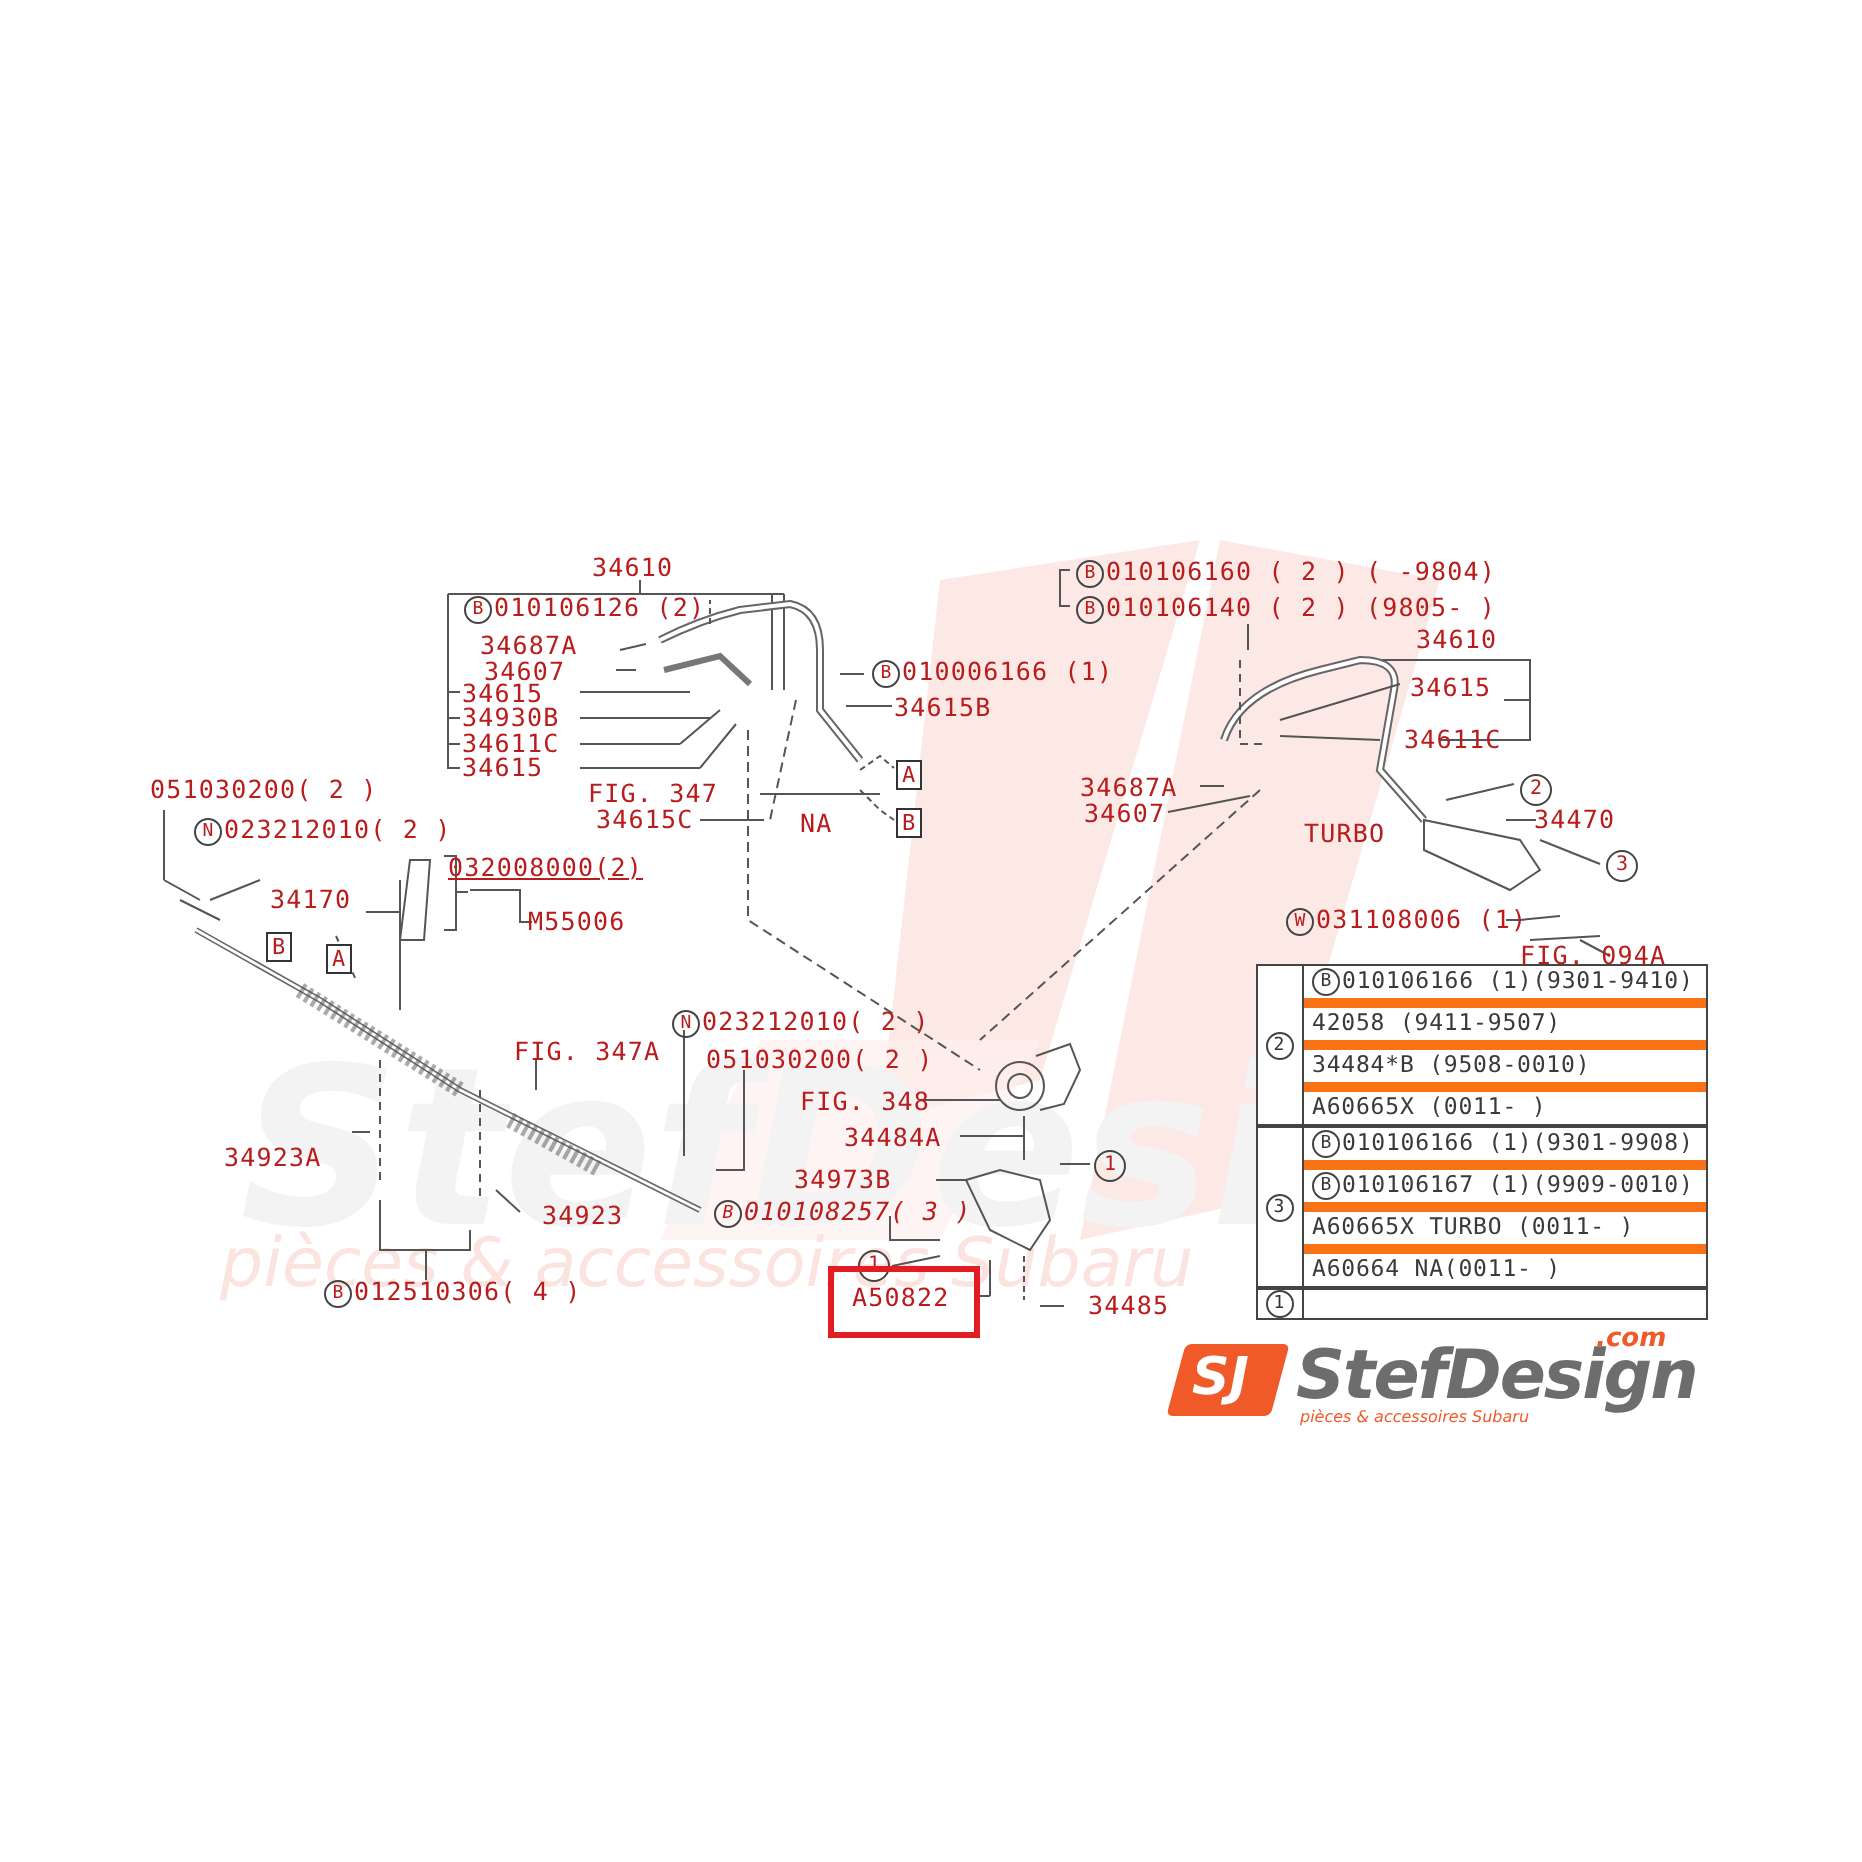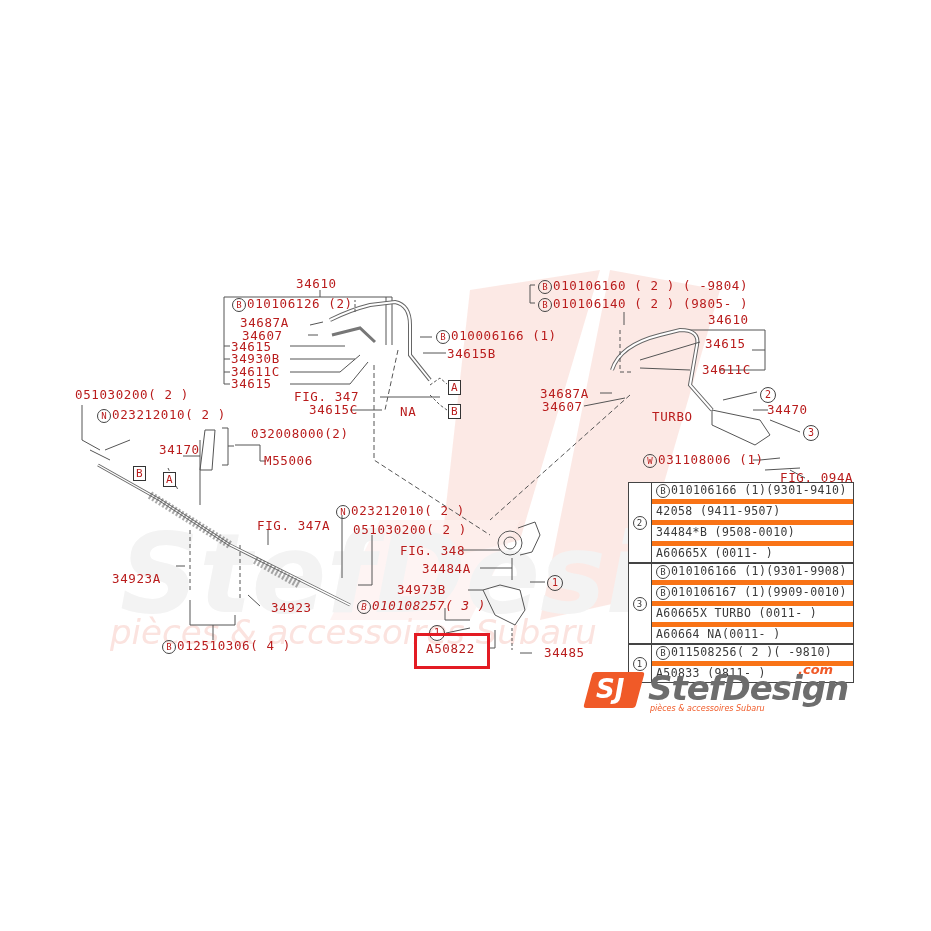--- a/index.html
+++ b/index.html
@@ -133,45 +133,45 @@
 
 <div class="lbl" style="left:296px;top:277px;">34610</div>
 <div class="lbl" style="left:232px;top:297px;"><span class="circ">B</span><span>010106126 (2)</span></div>
 <div class="lbl" style="left:240px;top:316px;">34687A</div>
 <div class="lbl" style="left:242px;top:329px;">34607</div>
 <div class="lbl" style="left:231px;top:340px;">34615</div>
 <div class="lbl" style="left:231px;top:352px;">34930B</div>
 <div class="lbl" style="left:231px;top:365px;">34611C</div>
 <div class="lbl" style="left:231px;top:377px;">34615</div>
 <div class="lbl" style="left:294px;top:390px;">FIG. 347</div>
-<div class="lbl" style="left:309px;top:403px;">34615C</div>
+<div class="lbl" style="left:298px;top:403px;">34615C</div>
 <div class="lbl" style="left:436px;top:329px;"><span class="circ">B</span><span>010006166 (1)</span></div>
 <div class="lbl" style="left:447px;top:347px;">34615B</div>
 <div class="lbl" style="left:400px;top:405px;">NA</div>
 <div class="lbl" style="left:448px;top:380px;"><span class="box">A</span></div>
 <div class="lbl" style="left:448px;top:404px;"><span class="box">B</span></div>
 
 <div class="lbl" style="left:538px;top:279px;"><span class="circ">B</span><span>010106160 ( 2 ) (   -9804)</span></div>
 <div class="lbl" style="left:538px;top:297px;"><span class="circ">B</span><span>010106140 ( 2 ) (9805-   )</span></div>
 <div class="lbl" style="left:708px;top:313px;">34610</div>
 <div class="lbl" style="left:705px;top:337px;">34615</div>
 <div class="lbl" style="left:702px;top:363px;">34611C</div>
 <div class="lbl" style="left:540px;top:387px;">34687A</div>
 <div class="lbl" style="left:542px;top:400px;">34607</div>
 <div class="lbl" style="left:652px;top:410px;">TURBO</div>
 <div class="lbl" style="left:760px;top:387px;"><span class="circ" style="width:14px;height:14px;font-size:10px;line-height:14px;">2</span></div>
 <div class="lbl" style="left:767px;top:403px;">34470</div>
 <div class="lbl" style="left:803px;top:425px;"><span class="circ" style="width:14px;height:14px;font-size:10px;line-height:14px;">3</span></div>
 <div class="lbl" style="left:643px;top:453px;"><span class="circ">W</span><span>031108006 (1)</span></div>
-<div class="lbl" style="left:780px;top:471px;text-align:right;">FIG. 094A</div>
+<div class="lbl" style="left:760px;top:471px;text-align:right;">FIG. 094A</div>
 
 <div class="lbl" style="left:75px;top:388px;">051030200( 2 )</div>
 <div class="lbl" style="left:97px;top:408px;"><span class="circ">N</span><span>023212010( 2 )</span></div>
-<div class="lbl" style="left:135px;top:443px;margin-left:24px;">34170</div>
-<div class="lbl" style="left:251px;top:427px;">032008000(2)</div>
+<div class="lbl" style="left:135px;top:443px;">34170</div>
+<div class="lbl" style="left:224px;top:427px;text-decoration:underline;">032008000(2)</div>
 <div class="lbl" style="left:264px;top:454px;">M55006</div>
 <div class="lbl" style="left:133px;top:466px;"><span class="box">B</span></div>
 <div class="lbl" style="left:163px;top:472px;"><span class="box">A</span></div>
 <div class="lbl" style="left:257px;top:519px;">FIG. 347A</div>
 <div class="lbl" style="left:336px;top:504px;"><span class="circ">N</span><span>023212010( 2 )</span></div>
 <div class="lbl" style="left:353px;top:523px;">051030200( 2 )</div>
 <div class="lbl" style="left:112px;top:560px;margin-top:12px;">34923A</div>
 <div class="lbl" style="left:271px;top:601px;">34923</div>
 <div class="lbl" style="left:162px;top:639px;"><span class="circ">B</span><span>012510306( 4 )</span></div>
 
@@ -205,24 +205,20 @@
       <div class="trow"><span class="circ">B</span><span>010106166 (1)(9301-9908)</span></div>
       <div class="trow"><span class="circ">B</span><span>010106167 (1)(9909-0010)</span></div>
       <div class="trow">A60665X TURBO (0011-    )</div>
       <div class="trow">A60664  NA(0011-    )</div>
     </div>
   </div>
   <div class="grp">
     <div class="grp-key">
         <span class="circ">1</span>
       </div>
-    <div class="grp-rows">
-      <div class="trow"><span class="circ">B</span><span>011508256( 2 )(    -9810)</span></div>
-      <div class="trow">A50833 (9811-    )</div>
-    </div>
   </div>
 </div>
 
 <div class="logo">
   <div style="position:absolute;left:0;top:4px;width:52px;height:36px;background:#f05a28;transform:skewX(-15deg);border-radius:3px;"></div>
   <div style="position:absolute;left:8px;top:6px;font-family:'DejaVu Sans',sans-serif;font-weight:bold;font-style:italic;font-size:26px;color:#fff;">SJ</div>
   <div style="position:absolute;left:60px;top:0;font-family:'DejaVu Sans',sans-serif;font-weight:bold;font-style:italic;font-size:34px;color:#6d6d6d;letter-spacing:-1px;">StefDesign</div>
   <div style="position:absolute;left:210px;top:-6px;font-family:'DejaVu Sans',sans-serif;font-weight:bold;font-style:italic;font-size:13px;color:#f05a28;">.com</div>
   <div style="position:absolute;left:62px;top:36px;font-family:'DejaVu Sans',sans-serif;font-style:italic;font-size:8px;color:#f05a28;">pièces &amp; accessoires Subaru</div>
 </div>

